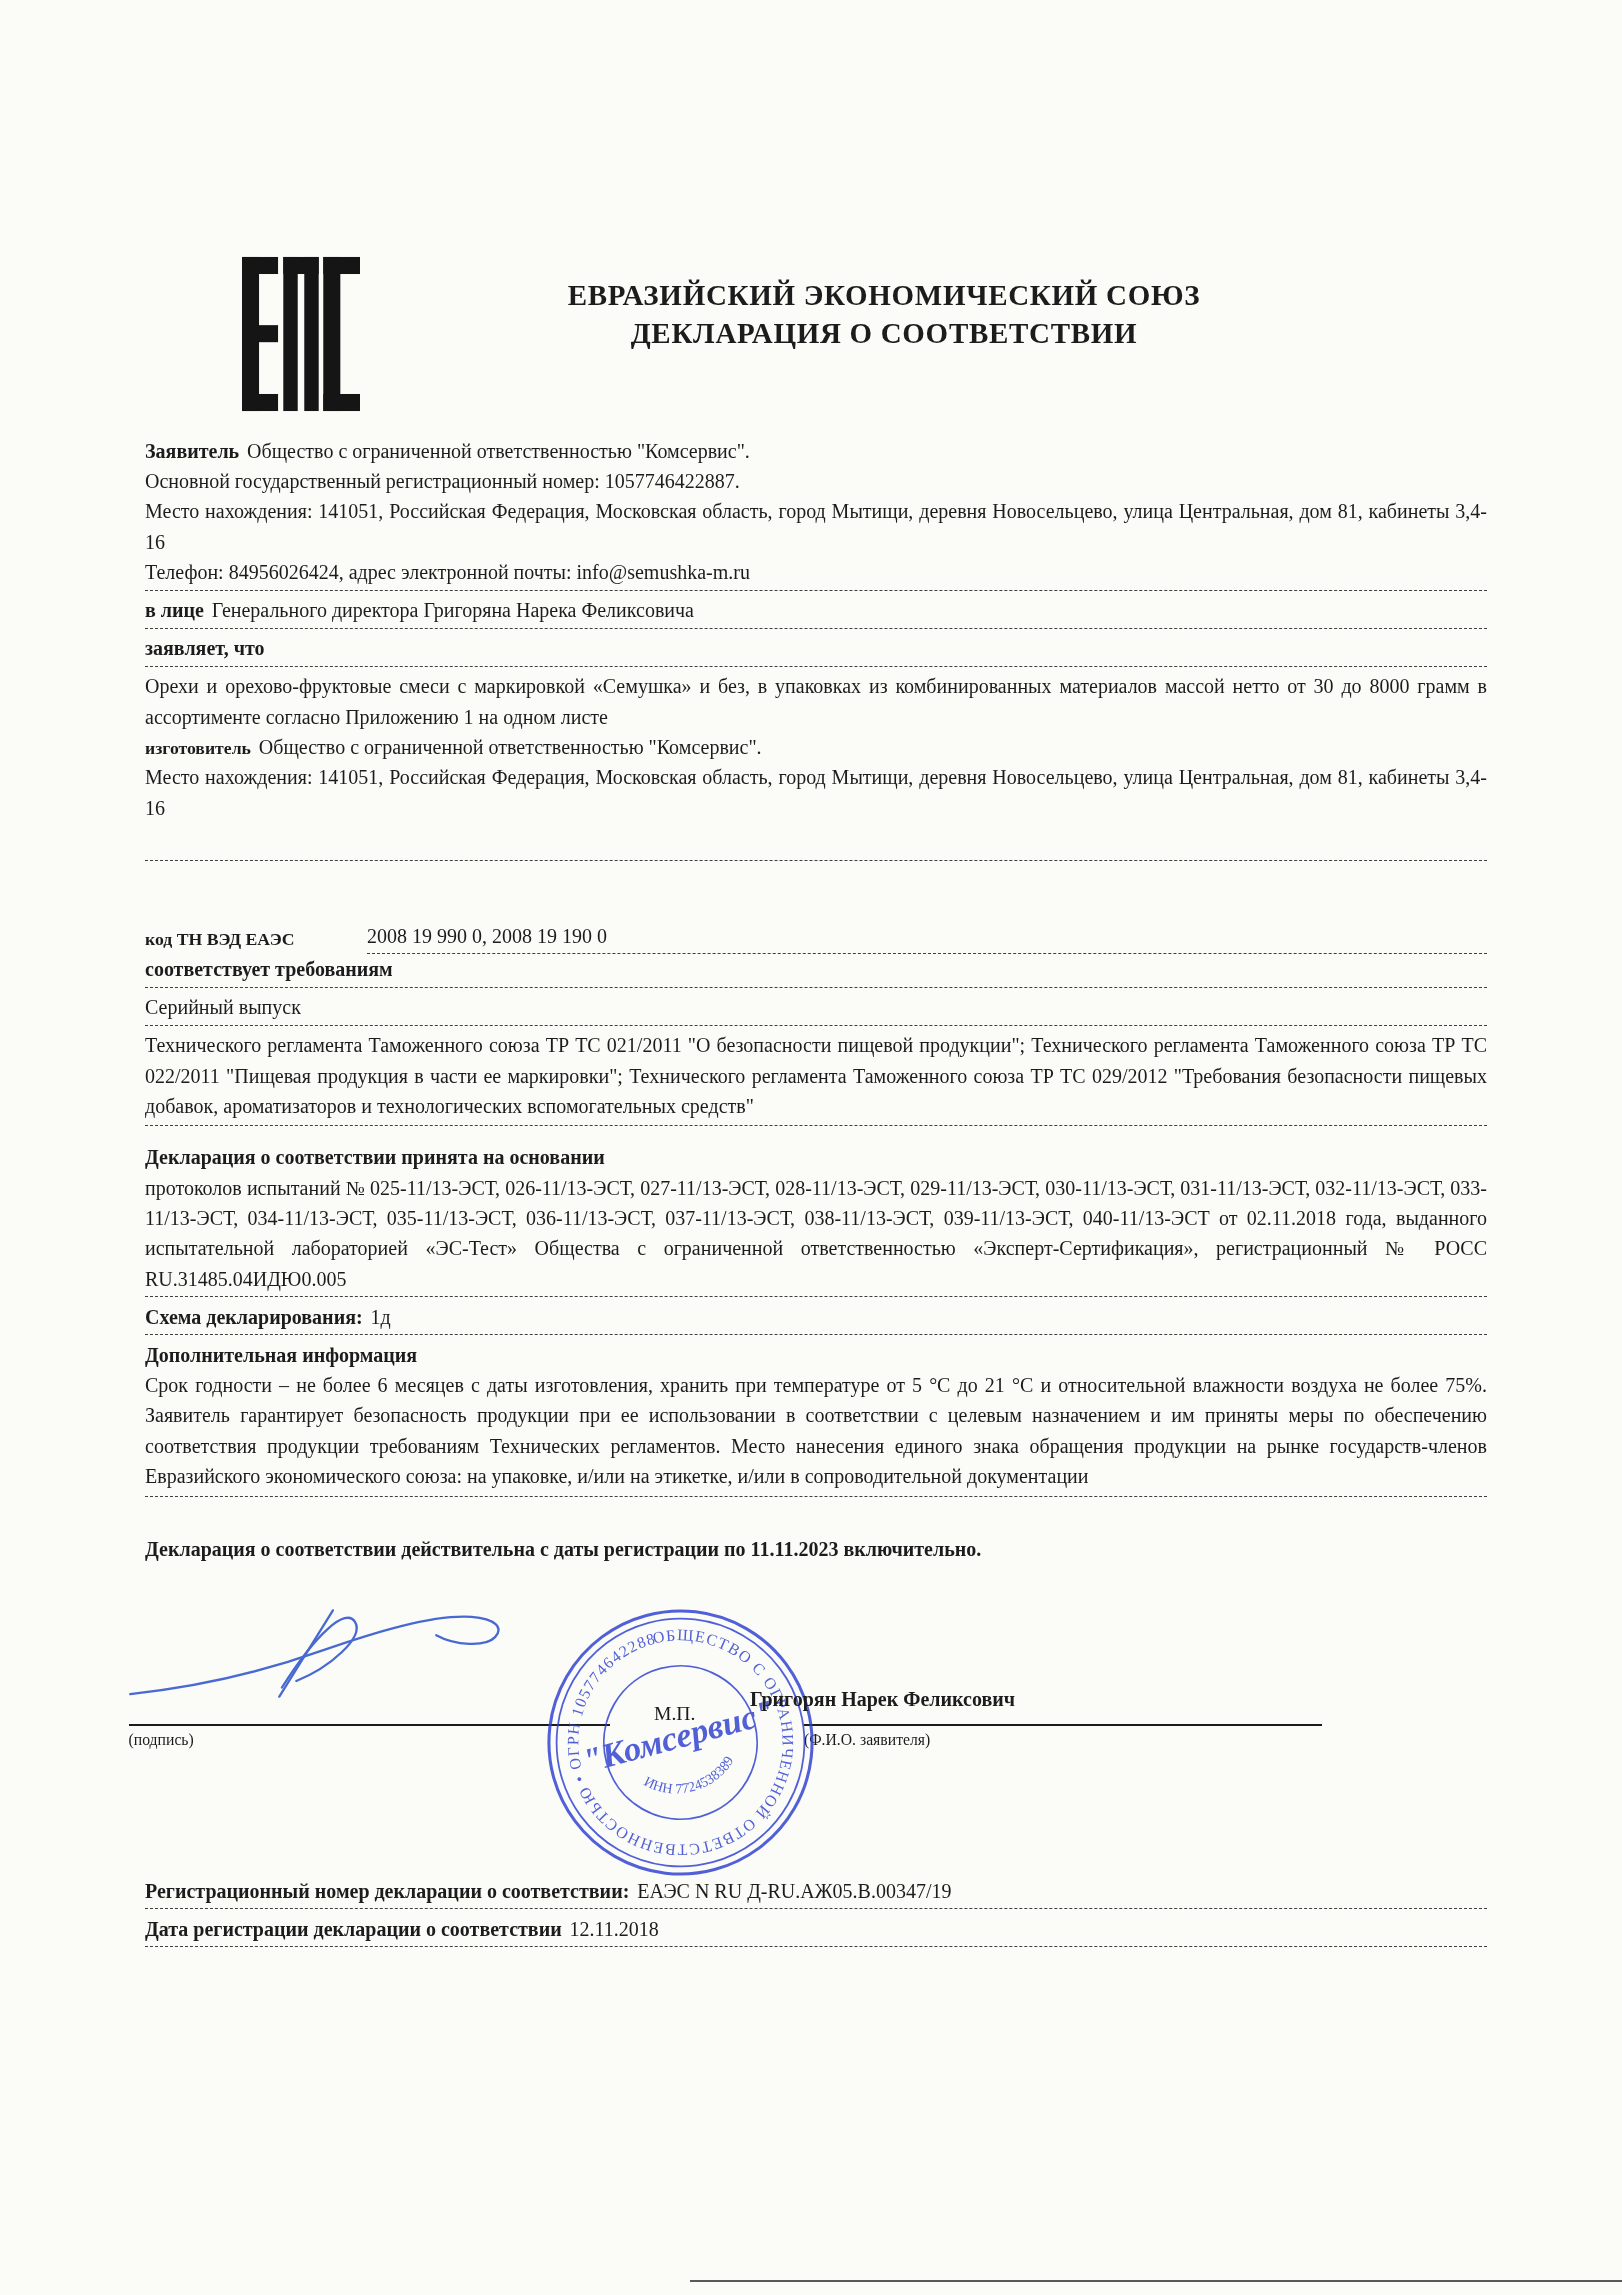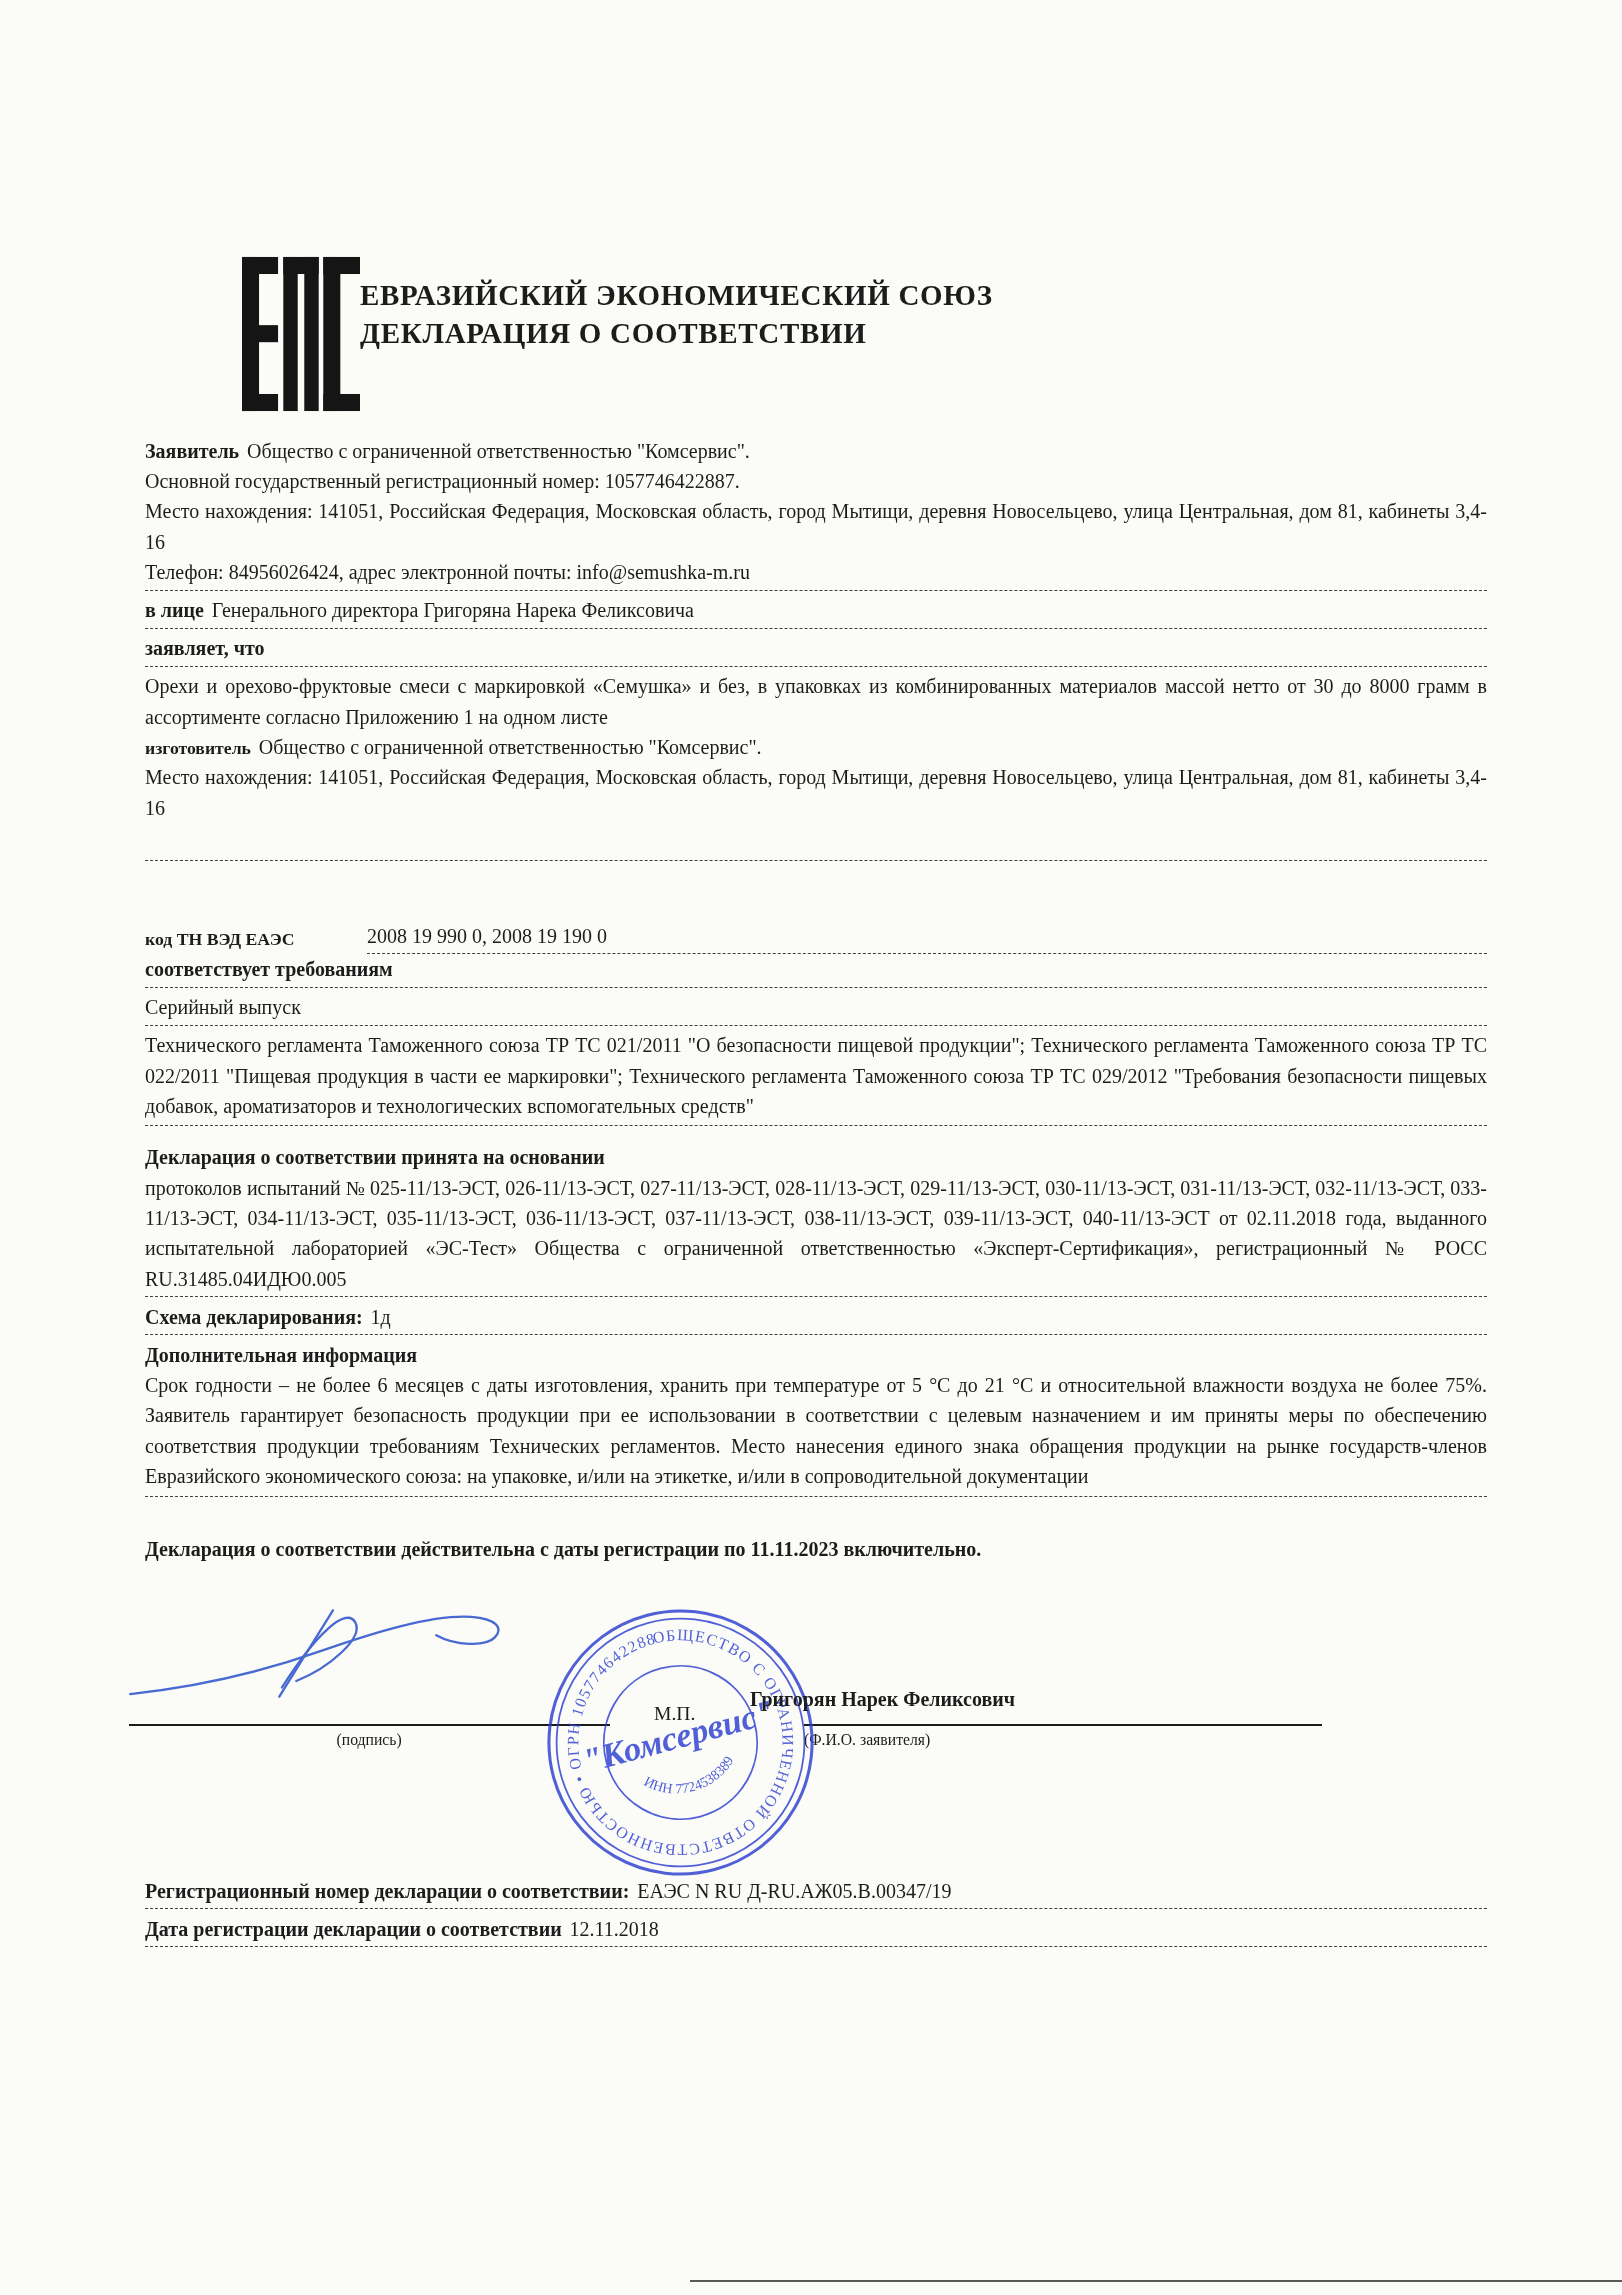--- a/index.html
+++ b/index.html
@@ -13,36 +13,36 @@
   p{margin:0;}
   .b{font-weight:bold;}
   .lbl{font-weight:bold;margin-right:7.9px;}
   .just{text-align:justify;}
   .u-dash{border-bottom:1.3px dashed #3f3f3f;padding-bottom:2px;margin-bottom:4.6px;}
   .sep-dash{border-top:1.3px dashed #3f3f3f;margin-top:37px;height:0;}
 
   
   .header{display:flex;align-items:flex-start;margin-bottom:23.6px;}
   .logo{flex:0 0 auto;margin-left:97px;width:118px;height:156px;}
-  .titles{flex:1;padding-right:79px;padding-top:19.6px;
+  .titles{flex:1;text-align:center;padding-right:79px;padding-top:19.6px;
           font-weight:bold;font-size:29px;line-height:1.32;letter-spacing:0.7px;}
 
   .small-lbl{font-weight:bold;font-size:17.7px;}
   .code-row{display:flex;align-items:flex-end;margin-top:60px;}
   .code-label{flex:0 0 222px;font-weight:bold;font-size:17.7px;padding-bottom:2px;}
   .code-values{flex:1;border-bottom:1.3px dashed #3f3f3f;padding-bottom:2px;}
 
   .mt24{margin-top:15.7px;}
   .mt56{margin-top:37px;}
 
   
   .sig-area{position:relative;height:288px;margin-top:23.6px;}
   .sig-svg{position:absolute;left:-19.6px;top:0;width:425px;height:131px;z-index:1;}
   .sig-line{position:absolute;left:-16.4px;top:136px;width:481px;border-top:2px solid #1b1b1b;}
-  .sig-caption{position:absolute;left:-16.4px;top:140px;width:481px;text-align:center;font-size:15.7px;}
+  .sig-caption{position:absolute;left:-16.4px;top:140px;width:481px;text-align:left;font-size:15.7px;}
   .mp{position:absolute;left:509px;top:111px;font-size:19.6px;z-index:1;}
   .fio-name{position:absolute;left:605px;top:96px;font-size:20px;font-weight:bold;z-index:3;}
   .fio-line{position:absolute;left:659px;top:136px;width:518px;border-top:2px solid #1b1b1b;}
   .fio-caption{position:absolute;left:659px;top:140px;width:518px;text-align:left;font-size:15.7px;}
   .stamp{position:absolute;left:395px;top:14.4px;width:281px;height:281px;z-index:2;opacity:.82;}
 
   .artifact-line{position:absolute;left:690px;right:0;top:2280px;height:2px;background:#5a5a5a;}
 </style>
 </head>
 <body>

